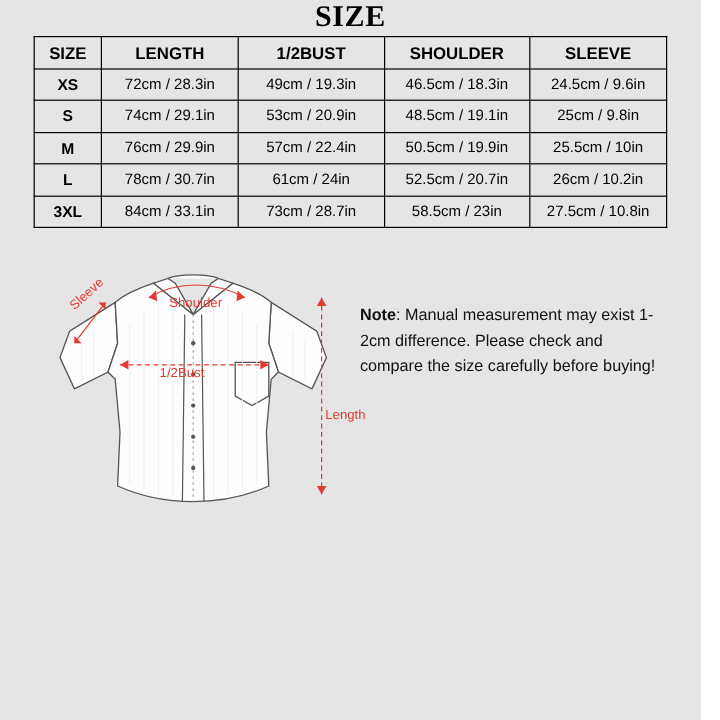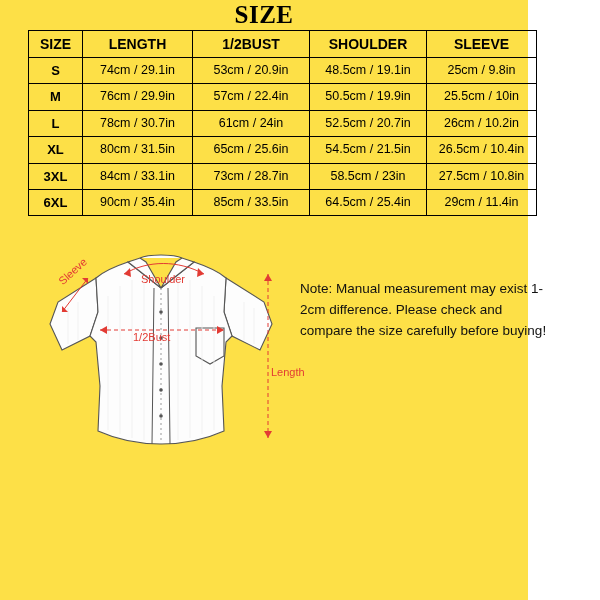--- a/index.html
+++ b/index.html
@@ -6,22 +6,22 @@
   html, body {
     margin: 0; padding: 0;
     width: 600px; height: 600px;
     background: #ffffff;
     font-family: "Liberation Sans", sans-serif;
     color: #000;
     overflow: hidden;
   }
   #page {
     position: relative;
-    width: 528px; height: 600px;
-    background: #fde047;
+    width: 584px; height: 600px;
+    background: #e5e5e5;
   }
   
   .title {
     text-align: center;
     font-family: "Liberation Serif", serif;
     font-weight: bold;
     font-size: 25px;
     letter-spacing: 0.5px;
     padding-top: 1px;
     line-height: 28px;
@@ -78,21 +78,21 @@
 
   .note {
     position: absolute;
     left: 300px;
     top: 62px;
     width: 250px;
     font-size: 13.5px;
     line-height: 21px;
     color: #111;
   }
-  .note b { font-weight: normal; }
+  .note b { font-weight: bold; }
 
   .lbl {
     position: absolute;
     color: #e23b34;
     font-size: 11px;
     font-family: "Liberation Sans", sans-serif;
     white-space: nowrap;
   }
   .lbl-sleeve {
     left: 28px; top: 62px;
@@ -123,20 +123,27 @@
         <tr>
           <th>SIZE</th>
           <th>LENGTH</th>
           <th>1/2BUST</th>
           <th>SHOULDER</th>
           <th>SLEEVE</th>
         </tr>
       </thead>
       <tbody id="table-body">
           <tr>
+            <td class="sz">XS</td>
+            <td>72cm / 28.3in</td>
+            <td>49cm / 19.3in</td>
+            <td>46.5cm / 18.3in</td>
+            <td>24.5cm / 9.6in</td>
+          </tr>
+          <tr>
             <td class="sz">S</td>
             <td>74cm / 29.1in</td>
             <td>53cm / 20.9in</td>
             <td>48.5cm / 19.1in</td>
             <td>25cm / 9.8in</td>
           </tr>
           <tr>
             <td class="sz">M</td>
             <td>76cm / 29.9in</td>
             <td>57cm / 22.4in</td>
@@ -144,39 +151,25 @@
             <td>25.5cm / 10in</td>
           </tr>
           <tr>
             <td class="sz">L</td>
             <td>78cm / 30.7in</td>
             <td>61cm / 24in</td>
             <td>52.5cm / 20.7in</td>
             <td>26cm / 10.2in</td>
           </tr>
           <tr>
-            <td class="sz">XL</td>
-            <td>80cm / 31.5in</td>
-            <td>65cm / 25.6in</td>
-            <td>54.5cm / 21.5in</td>
-            <td>26.5cm / 10.4in</td>
-          </tr>
-          <tr>
             <td class="sz">3XL</td>
             <td>84cm / 33.1in</td>
             <td>73cm / 28.7in</td>
             <td>58.5cm / 23in</td>
             <td>27.5cm / 10.8in</td>
-          </tr>
-          <tr>
-            <td class="sz">6XL</td>
-            <td>90cm / 35.4in</td>
-            <td>85cm / 33.5in</td>
-            <td>64.5cm / 25.4in</td>
-            <td>29cm / 11.4in</td>
           </tr>
         </tbody>
     </table>
   </div>
 
   <div class="bottom">
 
     <div class="shirt-area">
       <svg width="266" height="240" viewBox="0 0 266 240">
 

